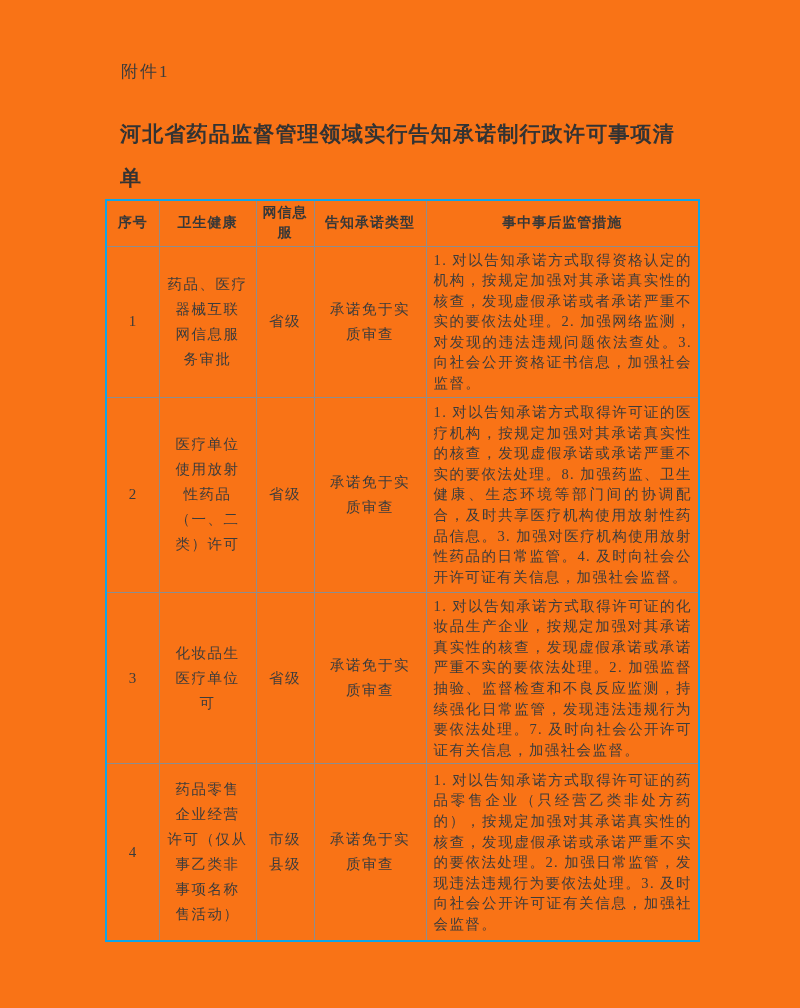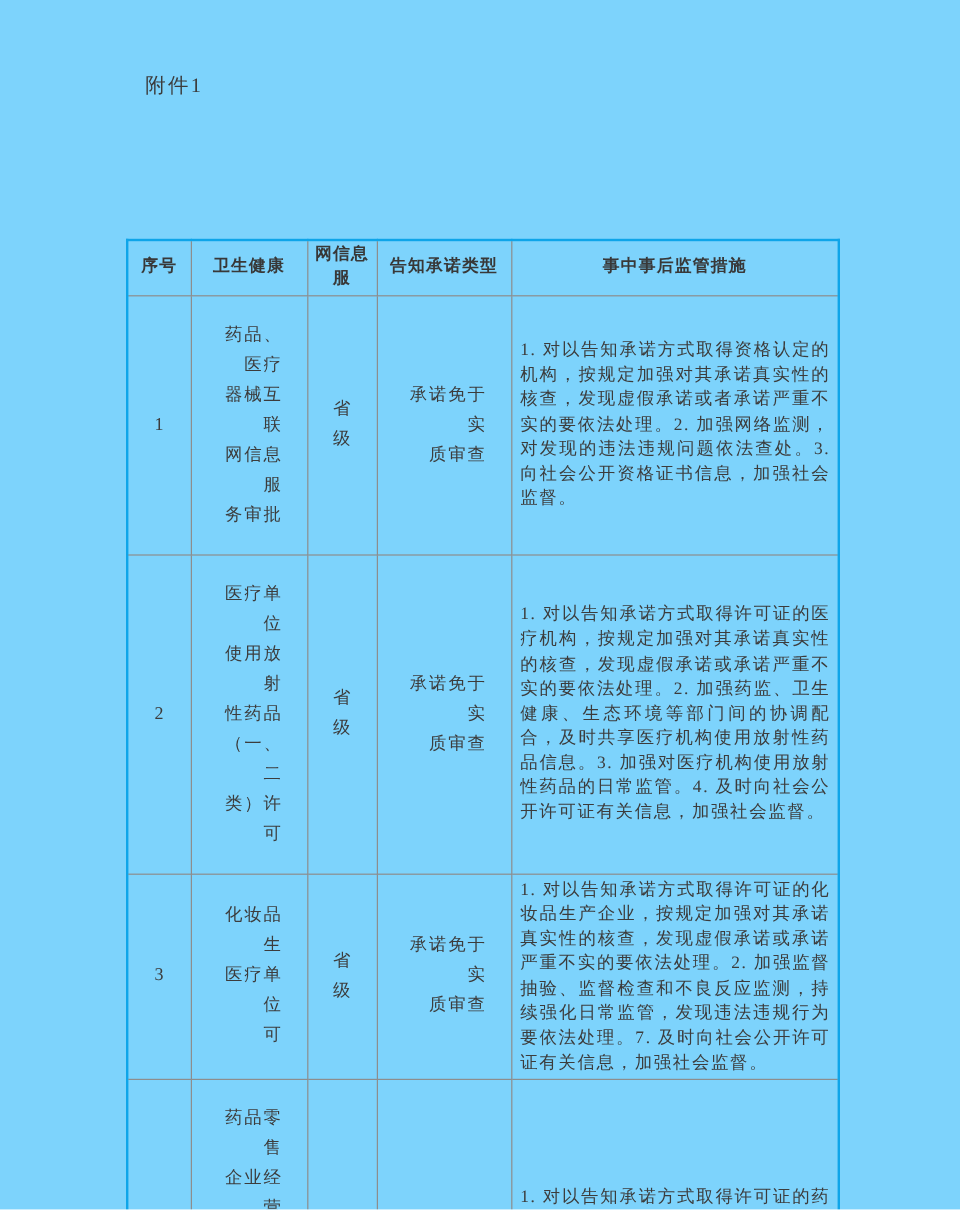--- a/index.html
+++ b/index.html
@@ -4,21 +4,21 @@
 <style>
   html, body {
     margin: 0;
     padding: 0;
     background: #ffffff;
   }
   .page {
     position: relative;
     width: 800px;
     height: 1008px;
-    background: #7dd3fc;
+    background: #f97316;
     overflow: hidden;
     font-family: "Liberation Serif", "DejaVu Serif", serif;
     color: #3c3c3c;
   }
   .attachment-label {
     position: absolute;
     left: 121px;
     top: 60px;
     font-size: 17px;
     letter-spacing: 2px;
@@ -63,44 +63,45 @@
   .permit-table thead tr { height: 46px; }
   .permit-table td { font-size: 14.5px; }
   td.cell-num {
     text-align: center;
     font-size: 15px;
     letter-spacing: 0.5px;
   }
   td.cell-name,
   td.cell-level,
   td.cell-type {
-    text-align: right;
+    text-align: center;
     white-space: pre-line;
     line-height: 25px;
     letter-spacing: 1.5px;
-    padding: 20px;
+    padding: 0;
   }
   td.cell-measures {
     text-align: justify;
     line-height: 20.6px;
     letter-spacing: 1.4px;
     padding: 3px 6px 3px 7px;
   }
   tr.row-h1 { height: 151px; }
   tr.row-h2 { height: 195px; }
   tr.row-h3 { height: 167px; }
   tr.row-h4 { height: 177px; }
 </style>
 </head>
 <body>
 
 <div class="page">
 
   <div class="attachment-label">附件1</div>
 
+  <h1 class="doc-title">河北省药品监督管理领域实行告知承诺制行政许可事项清单</h1>
 
   <table class="permit-table">
     <colgroup>
       <col style="width:53px">
       <col style="width:97px">
       <col style="width:58px">
       <col style="width:112px">
       <col style="width:273px">
     </colgroup>
     <thead>
@@ -127,21 +128,21 @@
       <tr class="row-h2">
         <td class="cell-num">2</td>
         <td class="cell-name">医疗单位
 使用放射
 性药品
 （一、二
 类）许可</td>
         <td class="cell-level">省级</td>
         <td class="cell-type">承诺免于实
 质审查</td>
-        <td class="cell-measures">1. 对以告知承诺方式取得许可证的医疗机构，按规定加强对其承诺真实性的核查，发现虚假承诺或承诺严重不实的要依法处理。2. 加强药监、卫生健康、生态环境等部门间的协调配合，及时共享医疗机构使用放射性药品信息。3. 加强对医疗机构使用放射性药品的日常监管。4. 及时向社会公开许可证有关信息，加强社会监督。</td>
+        <td class="cell-measures">1. 对以告知承诺方式取得许可证的医疗机构，按规定加强对其承诺真实性的核查，发现虚假承诺或承诺严重不实的要依法处理。8. 加强药监、卫生健康、生态环境等部门间的协调配合，及时共享医疗机构使用放射性药品信息。3. 加强对医疗机构使用放射性药品的日常监管。4. 及时向社会公开许可证有关信息，加强社会监督。</td>
       </tr>
       <tr class="row-h3">
         <td class="cell-num">3</td>
         <td class="cell-name">化妆品生
 医疗单位
 可</td>
         <td class="cell-level">省级</td>
         <td class="cell-type">承诺免于实
 质审查</td>
         <td class="cell-measures">1. 对以告知承诺方式取得许可证的化妆品生产企业，按规定加强对其承诺真实性的核查，发现虚假承诺或承诺严重不实的要依法处理。2. 加强监督抽验、监督检查和不良反应监测，持续强化日常监管，发现违法违规行为要依法处理。7. 及时向社会公开许可证有关信息，加强社会监督。</td>

